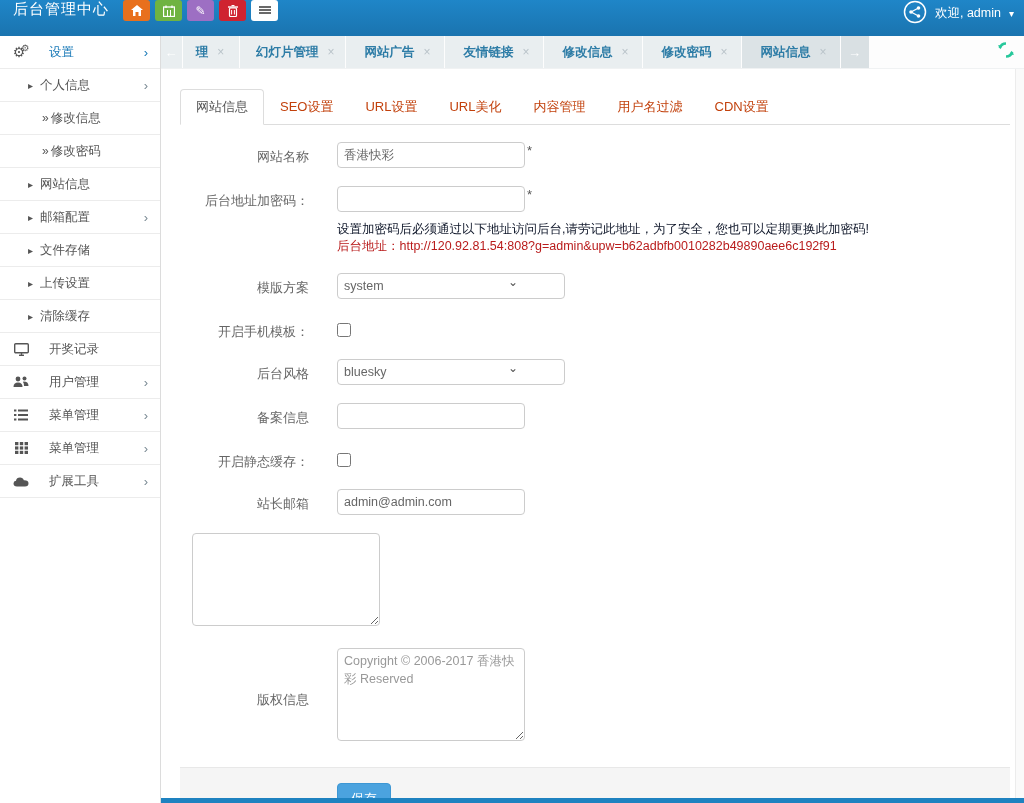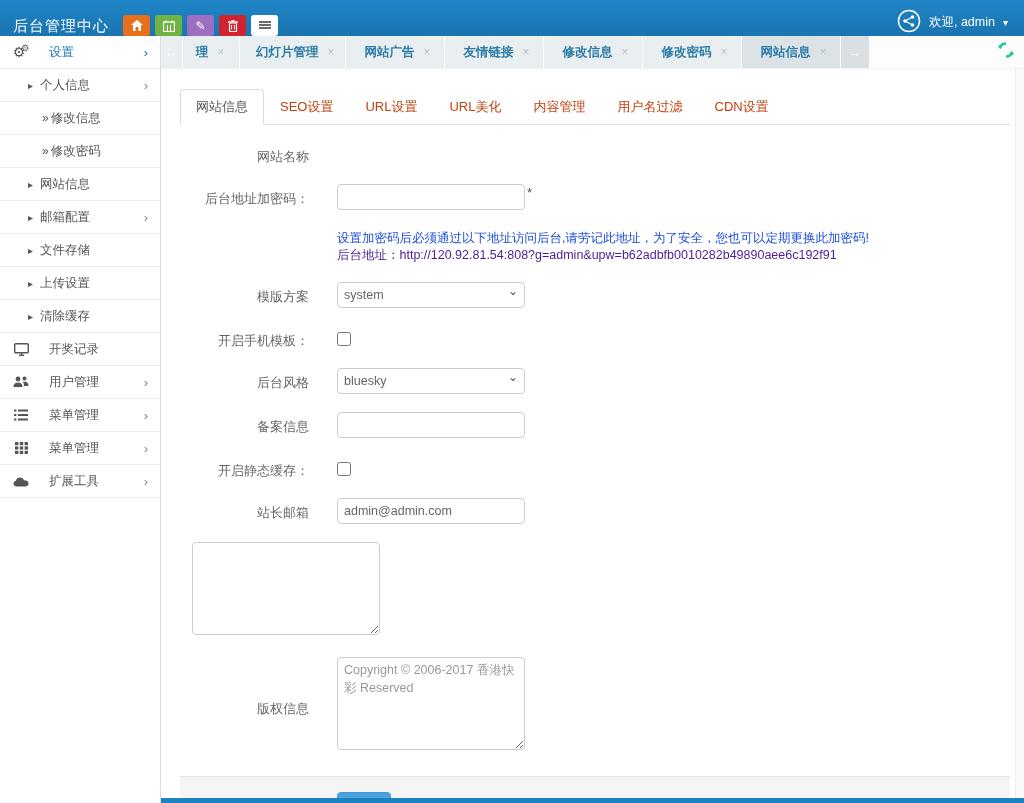--- a/index.html
+++ b/index.html
@@ -9,36 +9,36 @@
     font-family: "Liberation Sans", "DejaVu Sans", sans-serif;
     background: #fff;
     overflow: hidden;
     color: #555;
   }
 
   
   .header {
     position: absolute; top:0; left:0; right:0; height:36px;
     background: linear-gradient(#1f86c8, #1a74af);
-    display: flex; align-items: flex-end;
+    display: flex; align-items: flex-start;
   }
   .brand { color:#fff; font-size:15px; padding:0 14px 0 13px; letter-spacing:1px; }
   .hd-toolbar { display:flex; gap:5px; align-items:center; }
   .tbtn {
     width:27px; height:21px; border:none; border-radius:3px;
     display:flex; align-items:center; justify-content:center;
     color:#fff; font-size:12px; cursor:pointer; padding:0;
   }
   .tbtn svg { display:block; }
   .tbtn.orange { background:#e8701d; }
   .tbtn.green  { background:#6fb342; }
   .tbtn.purple { background:#9d6fc3; }
   .tbtn.red    { background:#cf2330; }
   .tbtn.white  { background:#ffffff; color:#444; }
-  .hd-user { margin-left:auto; display:flex; align-items:center; gap:8px; padding-right:16px; color:#fff; font-size:12.5px; }
+  .hd-user { margin-left:auto; display:flex; align-items:center; gap:8px; padding-right:10px; color:#fff; font-size:12.5px; }
   .hd-user .caret { font-size:10px; }
 
   
   .tabstrip {
     position:absolute; top:36px; left:160px; right:0; height:33px;
     background:#fdfdfd; border-bottom:1px solid #f0f2f3;
     display:flex; align-items:stretch;
   }
   .scroll-btn {
     width:22px; display:flex; align-items:center; justify-content:center;
@@ -101,36 +101,36 @@
   }
   .controls { padding-left:12px; }
   .txt {
     width:188px; height:26px; border:1px solid #ccc; border-radius:4px;
     padding:2px 6px; font-size:12.5px; color:#666; outline:none;
     font-family:"Liberation Sans","DejaVu Sans",sans-serif;
   }
   .req { font-size:13px; color:#555; vertical-align:top; margin-left:2px; position:relative; top:1px; }
   .select-wrap { position:relative; width:188px; }
   .select-wrap select {
-    width:188px; height:26px; border:1px solid #ccc; border-radius:4px;
+    width:228px; height:26px; border:1px solid #ccc; border-radius:4px;
     font-size:12.5px; color:#666; padding:0 22px 0 6px;
     -webkit-appearance:none; appearance:none; background:#fff; outline:none;
     font-family:"Liberation Sans","DejaVu Sans",sans-serif;
   }
   .scaret { position:absolute; right:7px; top:2px; font-size:12px; color:#555; pointer-events:none; }
   .chk { width:14px; height:14px; margin-top:6px; cursor:pointer; }
   .chk-group { margin-bottom:18px; }
   .ta {
     width:188px; height:93px; border:1px solid #ccc; border-radius:4px;
     padding:3px 6px; font-size:12.5px; color:#666; resize:vertical; outline:none;
     font-family:"Liberation Sans","DejaVu Sans",sans-serif; line-height:1.45;
   }
   .ta.gray { color:#999; }
-  .help-red { color:#1d4ed8; font-size:12.5px; margin-top:20px; line-height:17px; white-space:nowrap; }
-  .help-gray { color:#4c1d95; font-size:12.5px; line-height:17px; white-space:nowrap; }
+  .help-red { color:#0f172a; font-size:12.5px; margin-top:9px; line-height:17px; white-space:nowrap; }
+  .help-gray { color:#b91c1c; font-size:12.5px; line-height:17px; white-space:nowrap; }
 
   .form-actions {
     margin-top:22px; background:#f5f5f5; border-top:1px solid #e8e8e8;
     padding:15px 0 12px 157px; min-height:40px;
   }
   .save-btn {
     background:#4ba3df; border:1px solid #3d97d4; color:#fff; font-size:13px;
     padding:6px 13px; border-radius:4px; cursor:pointer;
     font-family:"Liberation Sans","DejaVu Sans",sans-serif;
   }
@@ -359,20 +359,23 @@
       <a class="ctab">URL美化</a>
       <a class="ctab">内容管理</a>
       <a class="ctab">用户名过滤</a>
       <a class="ctab">CDN设置</a>
     </div>
 
     <div class="form">
 
       <div class="form-group">
         <label class="control-label">网站名称</label>
+        <div class="controls">
+          <input class="txt" type="text" value="香港快彩" style=""><span class="req">*</span>
+        </div>
       </div>
 
       <div class="form-group">
         <label class="control-label">后台地址加密码：</label>
         <div class="controls">
           <input class="txt" type="text" value="" style=""><span class="req">*</span>
           <div class="help-red">设置加密码后必须通过以下地址访问后台,请劳记此地址，为了安全，您也可以定期更换此加密码!</div>
           <div class="help-gray">后台地址：http://120.92.81.54:808?g=admin&amp;upw=b62adbfb0010282b49890aee6c192f91</div>
         </div>
       </div>

